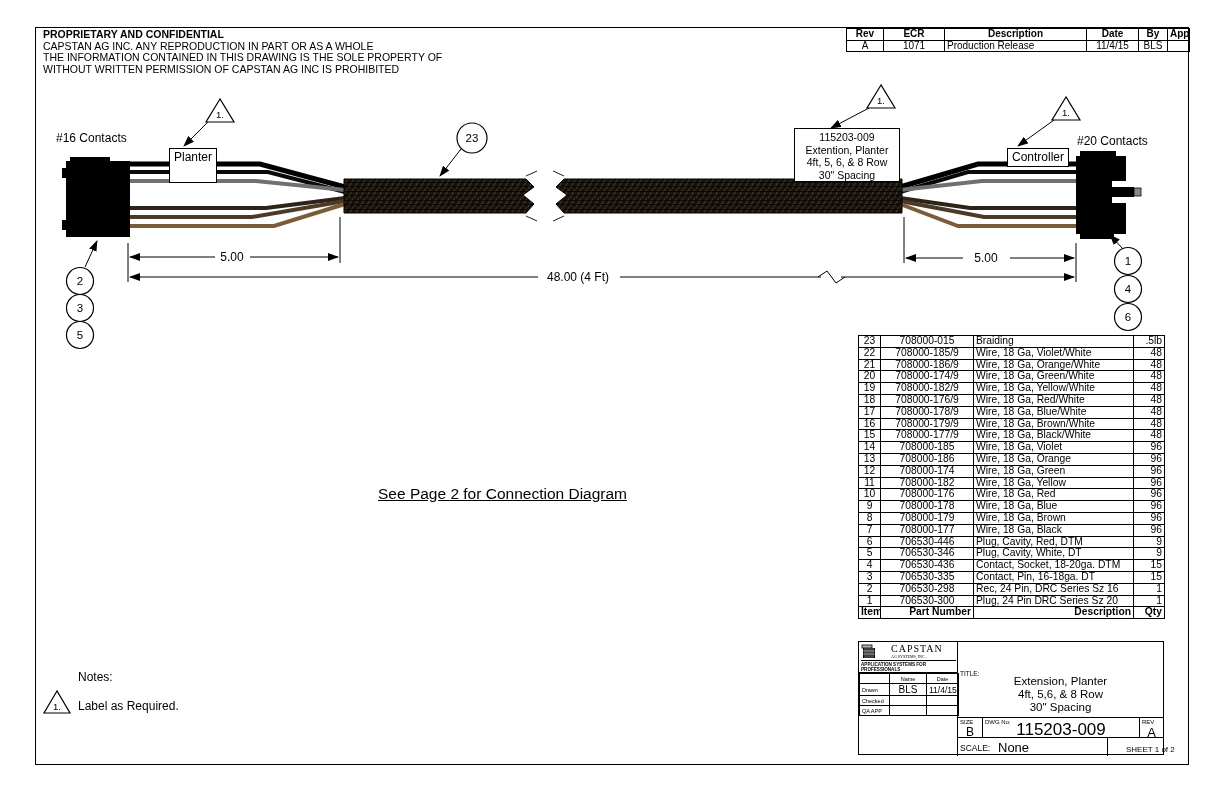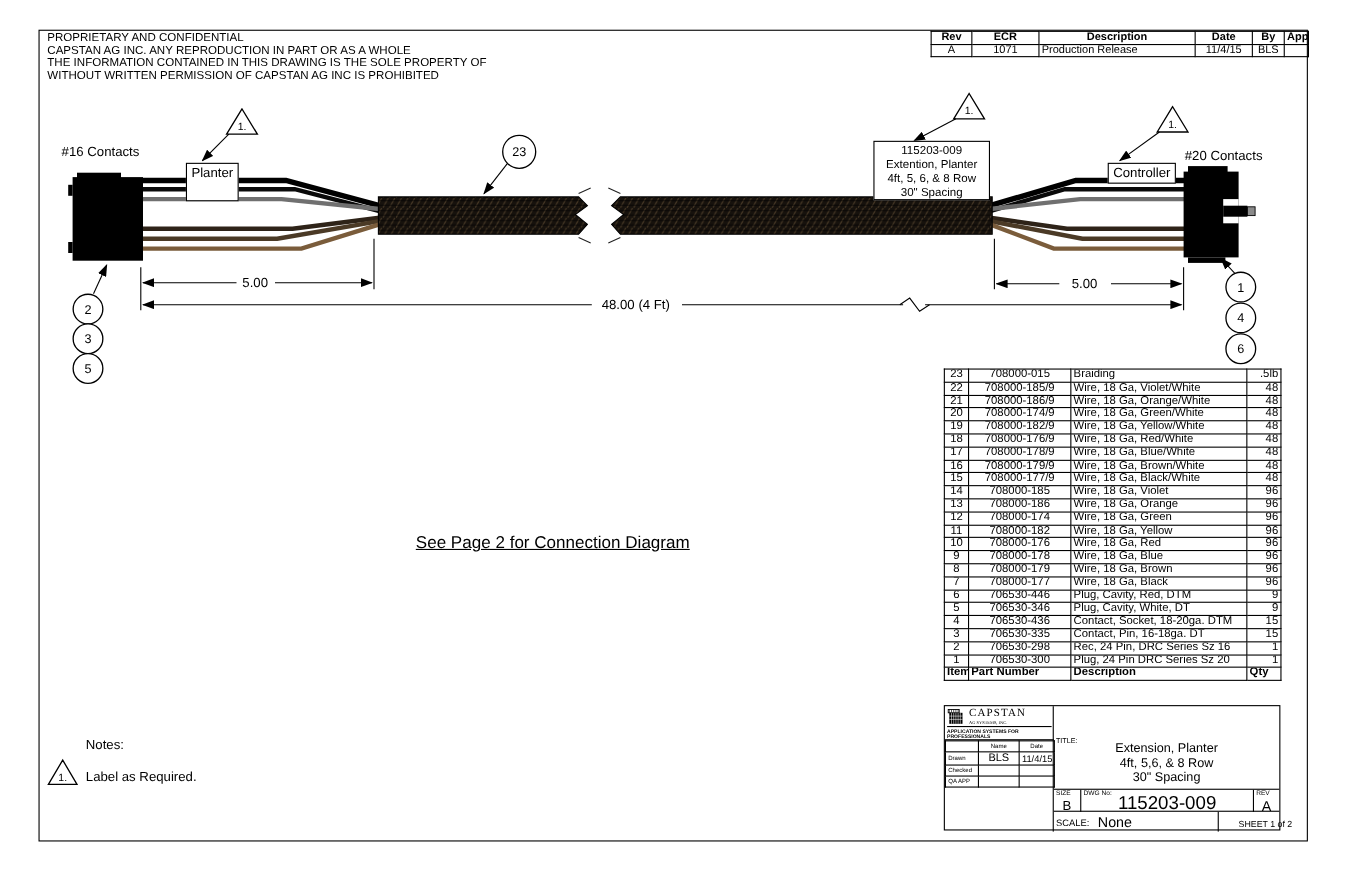--- a/index.html
+++ b/index.html
@@ -3,46 +3,46 @@
 <meta charset="utf-8">
 <style>
   *{box-sizing:border-box;margin:0;padding:0}
   html,body{background:#fff}
   .page{position:relative;width:1224px;height:792px;background:#fff;
         font-family:"Liberation Sans",sans-serif;color:#000;overflow:hidden}
   .abs{position:absolute}
   svg text{font-family:"Liberation Sans",sans-serif}
   
   .prop{left:43px;top:29px;width:420px;font-size:10.5px;line-height:11.5px}
-  .prop .t{font-weight:normal}
+  .prop .t{font-weight:bold}
   .seepage{left:378px;top:485px;font-size:15.5px;text-decoration:underline}
   .notes-title{left:78px;top:670px;font-size:12px}
   .note-text{left:78px;top:699px;font-size:12px}
   
   .lblbox{border:1px solid #000;background:#fff;font-size:12px;text-align:center;line-height:17px}
   .cablebox{left:794px;top:128px;width:106px;height:54px;border:1px solid #000;background:#fff;
             font-size:10.5px;line-height:12.5px;text-align:center;padding-top:2px}
   
   table{border-collapse:collapse;table-layout:fixed}
   .grid td,.grid th{border:1px solid #000;overflow:hidden;white-space:nowrap;line-height:1.05}
   .revtbl{left:846px;top:28px;width:343px;font-size:10px}
   .revtbl td,.revtbl th{height:11px;padding:0 2px;text-align:center}
   .revtbl .dl{text-align:left}
   .bomtbl{left:858px;top:335px;width:306px;font-size:10.3px}
   .bomtbl td,.bomtbl th{height:11.75px;padding:0 2px}
   .bomtbl .c0{text-align:center}
   .bomtbl .c1{text-align:center}
   .bomtbl .c2{text-align:left}
   .bomtbl .c3{text-align:right}
-  .bomtbl tfoot td{font-weight:bold;text-align:left}
+  .bomtbl tfoot td{font-weight:bold;text-align:right}
   
   .tblock{left:858px;top:641px;width:306px;height:114px;border:1.5px solid #000;background:#fff}
   .tb-left{position:absolute;left:0;top:0;width:99px;height:114px;border-right:1px solid #000}
   .logo-cell{position:absolute;left:0;top:0;width:99px;height:31px;border-bottom:1px solid #000;padding:1px 2px}
-  .logo-row{display:flex;align-items:center;gap:4px}
+  .logo-row{display:flex;align-items:center;gap:14px}
   .logo-name{font-family:"Liberation Serif",serif;font-size:10px;letter-spacing:1px}
   .logo-sub{font-family:"Liberation Serif",serif;font-size:4px}
   .logo-tag{font-size:4.6px;font-weight:bold;border-top:1px solid #000;margin-top:1px;padding-top:1px}
   .sigtbl{position:absolute;left:0;top:31px;width:99px;font-size:5.5px}
   .sigtbl td{border:1px solid #000;height:10px;padding:0 2px;overflow:hidden;white-space:nowrap}
   .sigtbl .nm{font-size:10px;text-align:center}
   .sigtbl .dt{font-size:8.5px;text-align:center}
   .sigtbl .hd{text-align:center}
   .tb-right{position:absolute;left:99px;top:0;width:205px;height:114px}
   .company{position:absolute;left:0;top:0;width:205px;height:27px;border-bottom:1px solid #000;text-align:center}

